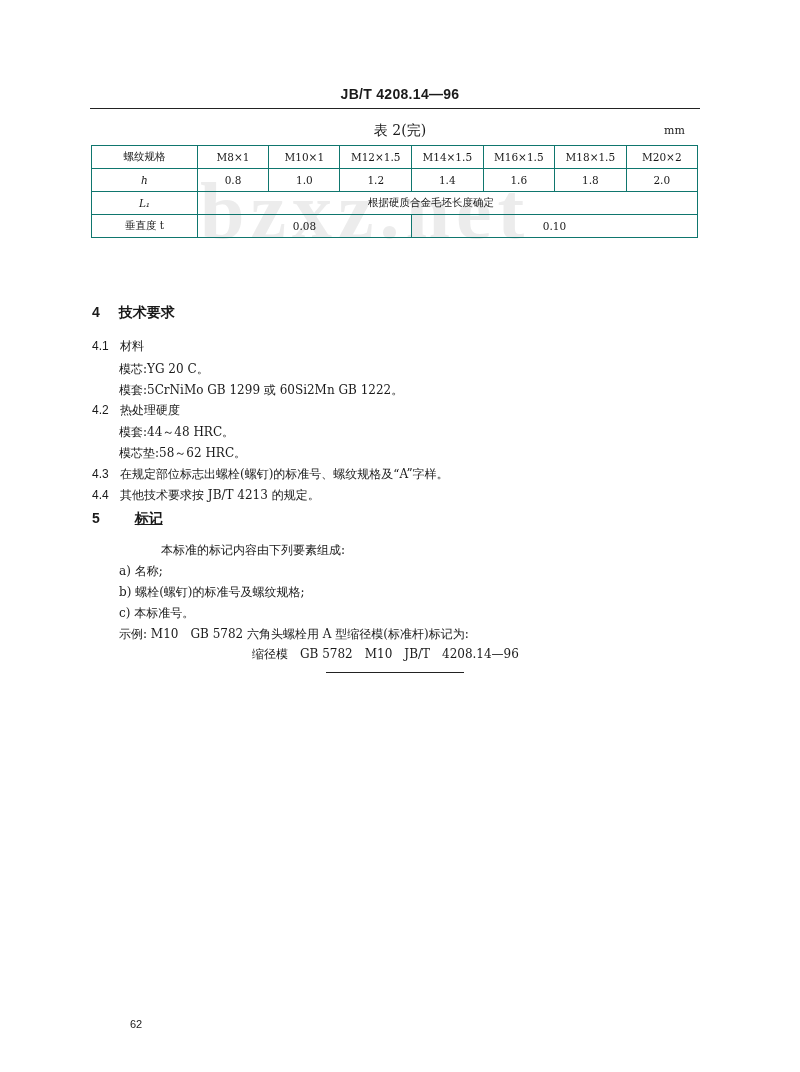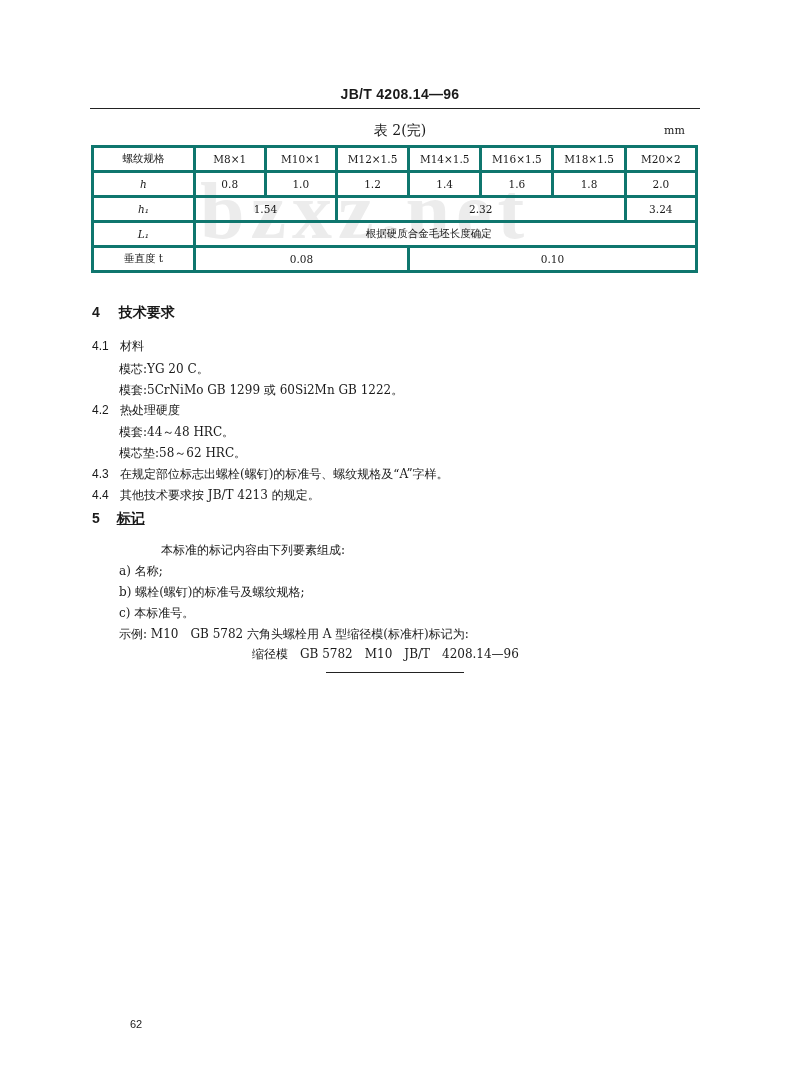--- a/index.html
+++ b/index.html
@@ -23,21 +23,21 @@
   }
   .unit {
     position: absolute; top: 124px; left: 664px; font-size: 11px;
   }
   table.spec {
     position: absolute; top: 145px; left: 91px; width: 607px;
     border-collapse: collapse; font-size: 10.5px;
     border: 1.5px solid #222;
   }
   table.spec td {
-    border: 3px solid #0f766e; text-align: center; height: 22px; padding: 0;
+    border: 1px solid #0f766e; text-align: center; height: 22px; padding: 0;
   }
   table.spec td.rh { width: 107px; font-size: 10.5px; }
   table.spec td.c { width: 71px; margin-top: 12px; }
   .i { font-style: italic; }
   .sec {
     position: absolute; left: 92px; font-size: 14px;
   }
   .sec .num { font-family: "Liberation Sans", "DejaVu Sans", sans-serif; display: inline-block; }
   .bold { font-weight: bold; }
   .line { position: absolute; font-size: 12px; white-space: pre; }
@@ -83,26 +83,20 @@
         <td class="rh i">h</td>
         <td>0.8</td>
         <td>1.0</td>
         <td>1.2</td>
         <td>1.4</td>
         <td>1.6</td>
         <td>1.8</td>
         <td>2.0</td>
       </tr>
       <tr>
-        <td class="rh i">h₁</td>
-        <td colspan="2">1.54</td>
-        <td colspan="4">2.32</td>
-        <td>3.24</td>
-      </tr>
-      <tr>
         <td class="rh i">L₁</td>
         <td colspan="7" style="text-align: left; padding-left: 170px;">根据硬质合金毛坯长度确定</td>
       </tr>
       <tr>
         <td class="rh">垂直度 t</td>
         <td colspan="3">0.08</td>
         <td colspan="4">0.10</td>
       </tr>
     </tbody>
 </table>
@@ -118,21 +112,21 @@
     <div class="line" style="top: 382px; left: 119px;">模套:5CrNiMo GB 1299 或 60Si2Mn GB 1222。</div>
     <div class="line" style="top: 402px; left: 92px;"><span style="font-family: &quot;Liberation Sans&quot;, sans-serif; display: inline-block; width: 28px;">4.2</span><span>热处理硬度</span></div>
     <div class="line" style="top: 424px; left: 119px;">模套:44～48 HRC。</div>
     <div class="line" style="top: 445px; left: 119px;">模芯垫:58～62 HRC。</div>
     <div class="line" style="top: 466px; left: 92px;"><span style="font-family: &quot;Liberation Sans&quot;, sans-serif; display: inline-block; width: 28px;">4.3</span><span>在规定部位标志出螺栓(螺钉)的标准号、螺纹规格及“A”字样。</span></div>
     <div class="line" style="top: 487px; left: 92px;"><span style="font-family: &quot;Liberation Sans&quot;, sans-serif; display: inline-block; width: 28px;">4.4</span><span>其他技术要求按 JB/T 4213 的规定。</span></div>
   </div>
 
 <div class="sec bold" style="top:510px;">
   <span class="num">5</span>
-  <span style="margin-left:12px;text-decoration:underline;">标记</span>
+  <span style="margin-left:30px;text-decoration:underline;">标记</span>
 </div>
 
 <div class="line" style="top:542px;left:119px;margin-left:42px;">本标准的标记内容由下列要素组成:</div>
 <div class="line" style="top:563px;left:119px;">a) 名称;</div>
 <div class="line" style="top:584px;left:119px;">b) 螺栓(螺钉)的标准号及螺纹规格;</div>
 <div class="line" style="top:605px;left:119px;">c) 本标准号。</div>
 <div class="line" style="top:626px;left:119px;">示例: M10　GB 5782 六角头螺栓用 A 型缩径模(标准杆)标记为:</div>
 <div class="line" style="top:646px;left:252px;">缩径模　GB 5782　M10　JB/T　4208.14—96</div>
 
 <div class="end-rule"></div>

